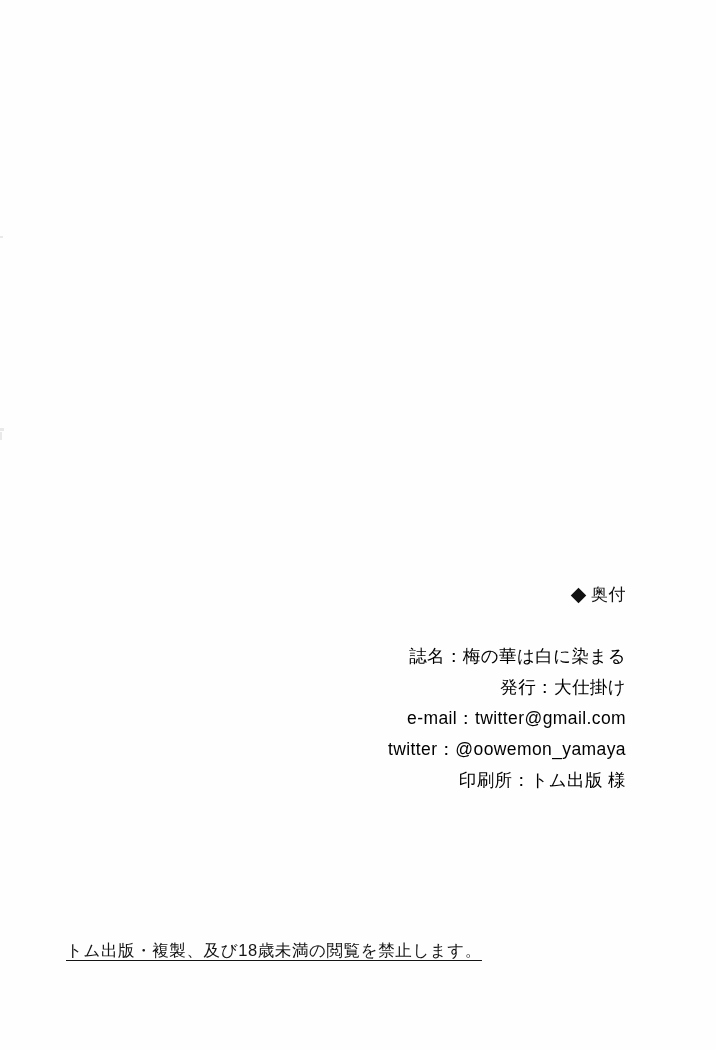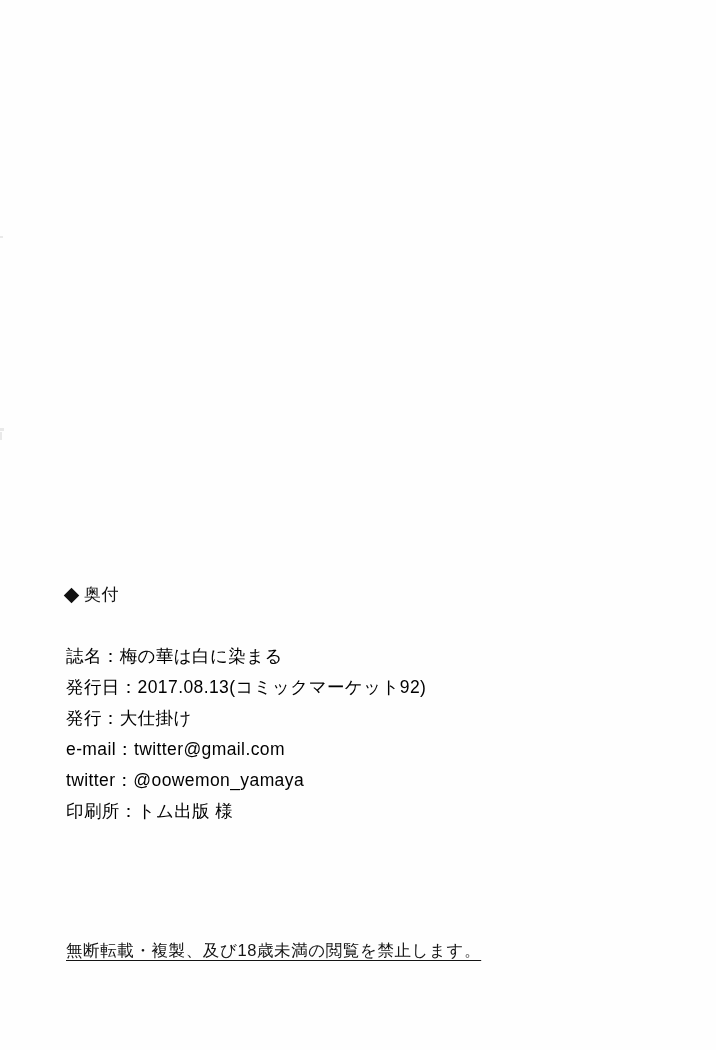--- a/index.html
+++ b/index.html
@@ -30,20 +30,21 @@
   }
   .edge-mark.m1 { left: 0; top: 236px; width: 3px; height: 2px; }
   .edge-mark.m2 { left: 0; top: 428px; width: 4px; height: 3px; }
   .edge-mark.m3 { left: 0; top: 432px; width: 2px; height: 8px; }
 
   .colophon {
     position: absolute;
     left: 66px;
     top: 585px;
     width: 560px;
+    text-align: right;
   }
 
   .colophon-heading {
     font-size: 17px;
     letter-spacing: 0.5px;
     line-height: 1.2;
     margin: 0 0 36px 0;
     color: #111;
     white-space: nowrap;
   }
@@ -93,24 +94,23 @@
   <div class="edge-mark m3"></div>
 
   <div class="colophon">
 
     <div class="colophon-heading">
       <span class="diamond-icon"></span><span>奥付</span>
     </div>
 
     <ul class="info-list">
       <li>誌名：梅の華は白に染まる</li>
-      <li>発行日：2017.08.13(コミックマーケット92)</li>
       <li>発行：大仕掛け</li>
       <li>e-mail：twitter@gmail.com</li>
       <li>twitter：@oowemon_yamaya</li>
       <li>印刷所：トム出版 様</li>
     </ul>
 
   </div>
 
-  <div class="notice">無断転載・複製、及び18歳未満の閲覧を禁止します。</div>
+  <div class="notice">トム出版・複製、及び18歳未満の閲覧を禁止します。</div>
 
 </div>
 
 </body></html>

